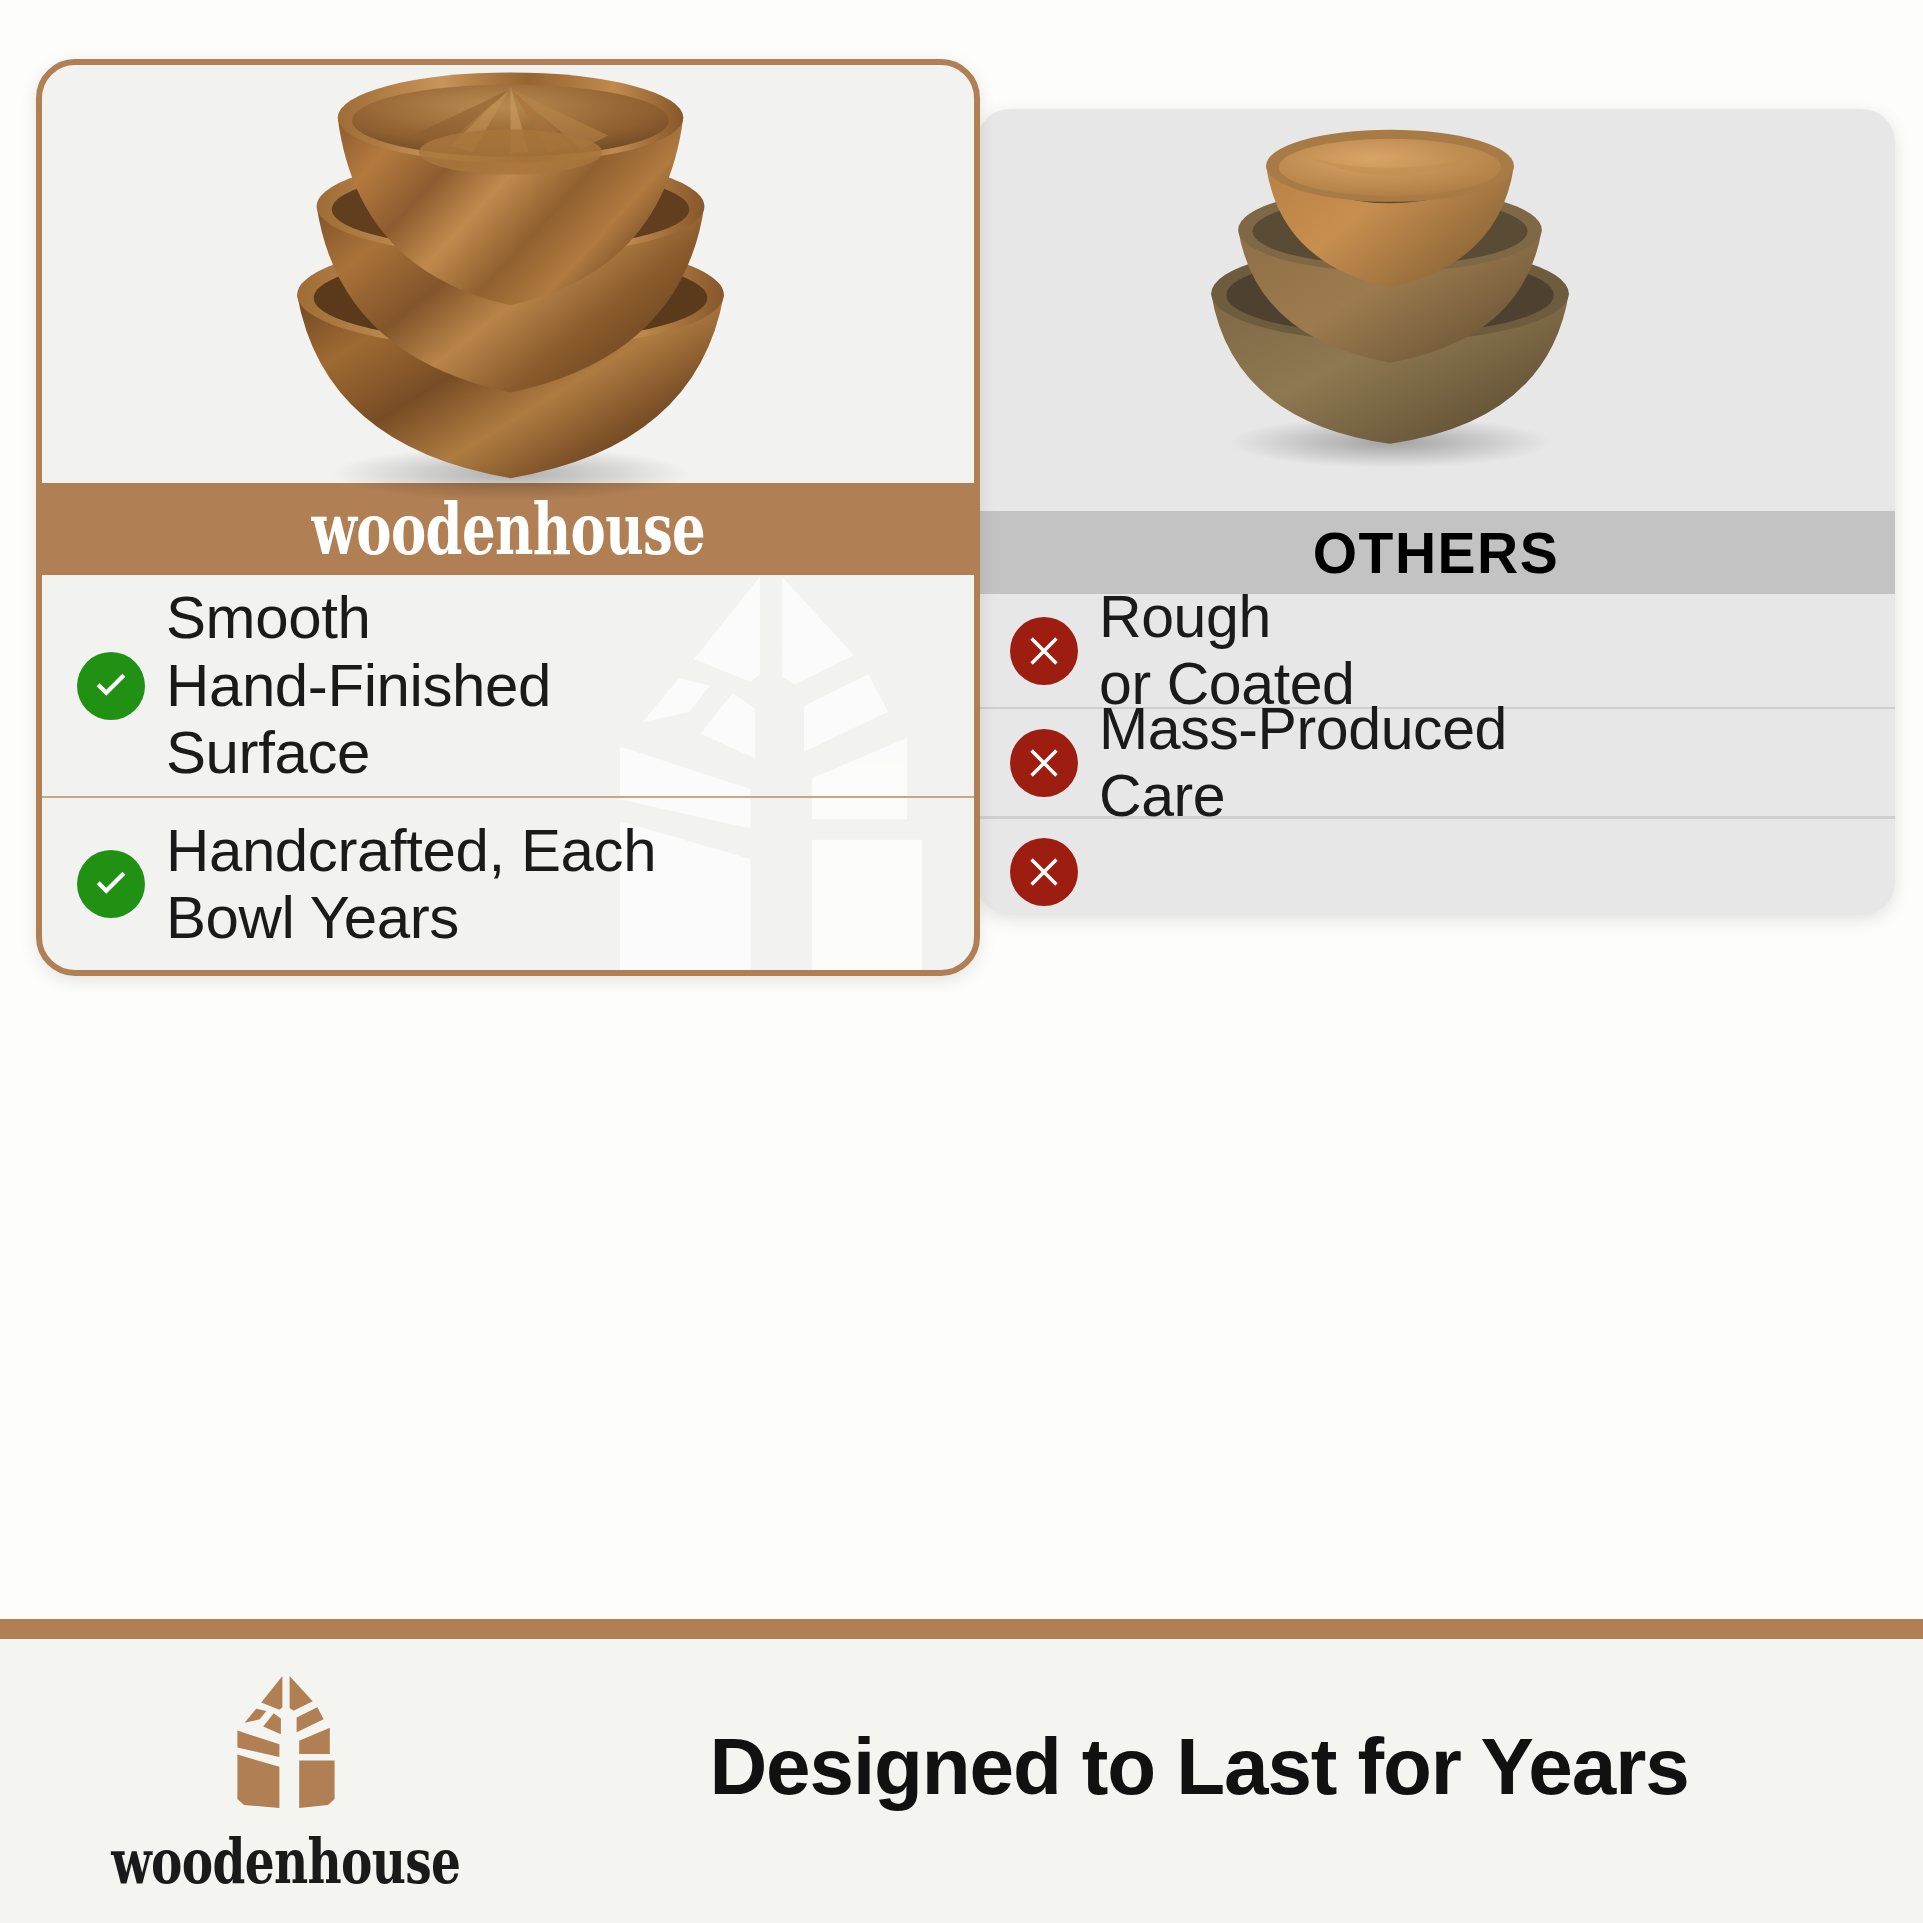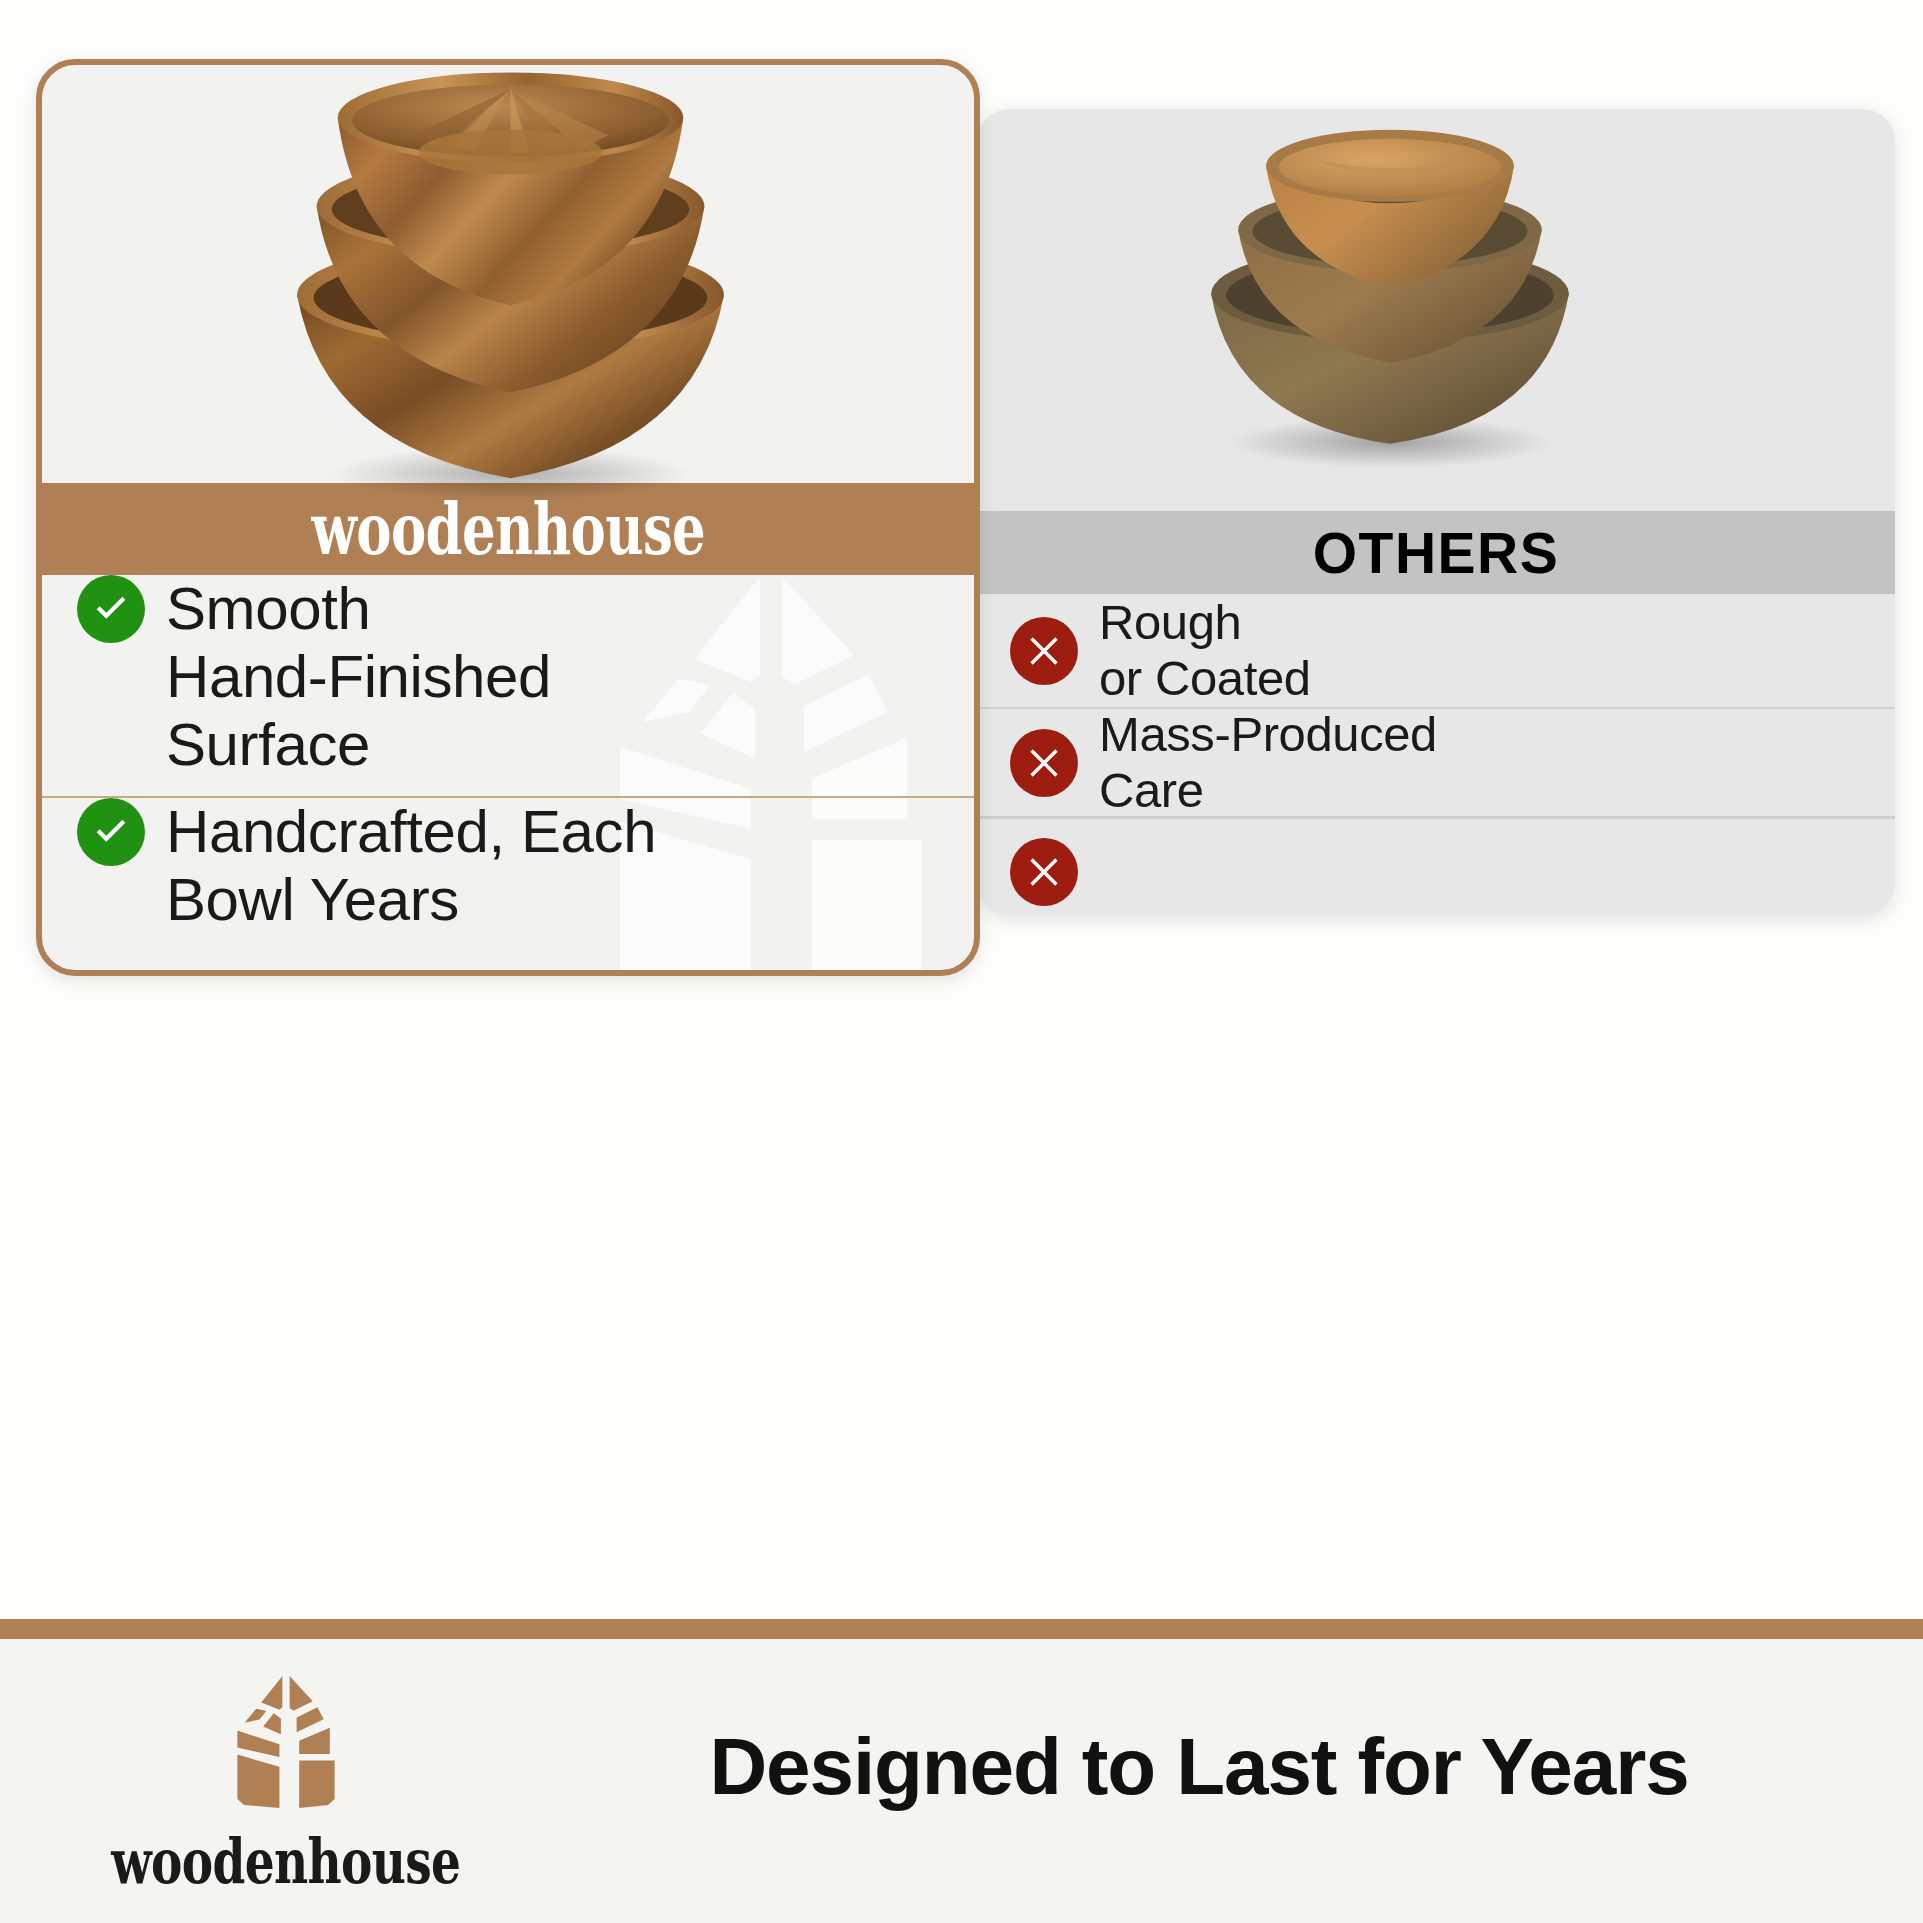--- a/index.html
+++ b/index.html
@@ -71,42 +71,42 @@
     font-size:63px; font-weight:bold; color:#FFFFFF;
     letter-spacing:-0.8px;
     transform:scaleX(.84) scaleY(1.12);
   }
   #brand-rows{
     position:absolute; left:0; top:510px; width:100%; bottom:0; z-index:2;
   }
   .b-row{
     position:relative; height:172px;
     padding:0 30px 0 35px;
-    display:flex; 
+    display:flex; align-items:center;
   }
   .b-row.r0{ height:221px; }
   .b-divider{ height:2.3px; background:#C9A783; }
 
   
   .mark{
     flex:0 0 auto;
     width:68px; height:68px; border-radius:50%;
     display:flex; align-items:center; justify-content:center;
     margin-right:21px;
   }
   .mark.check{ background:#209113; }
   .mark.cross{ background:#9D1D10; }
   .mark svg{ width:42px; height:42px; display:block; }
 
   .feat-text{
     font-size:60px; line-height:1.13; color:#1A1A1A;
     letter-spacing:-0.4px;
     white-space:pre-line;
   }
-  .o-row .feat-text{ font-size:49px; }
+  .o-row .feat-text{ font-size:59px; }
 
   
   #footer-rule{
     position:absolute; left:0; top:1619px; width:1924px; height:19.5px;
     background:#B07F54;
   }
   #footer{
     position:absolute; left:0; top:1639px; width:1924px; height:285px;
     background:#F4F4F1;
     display:flex; align-items:center;

